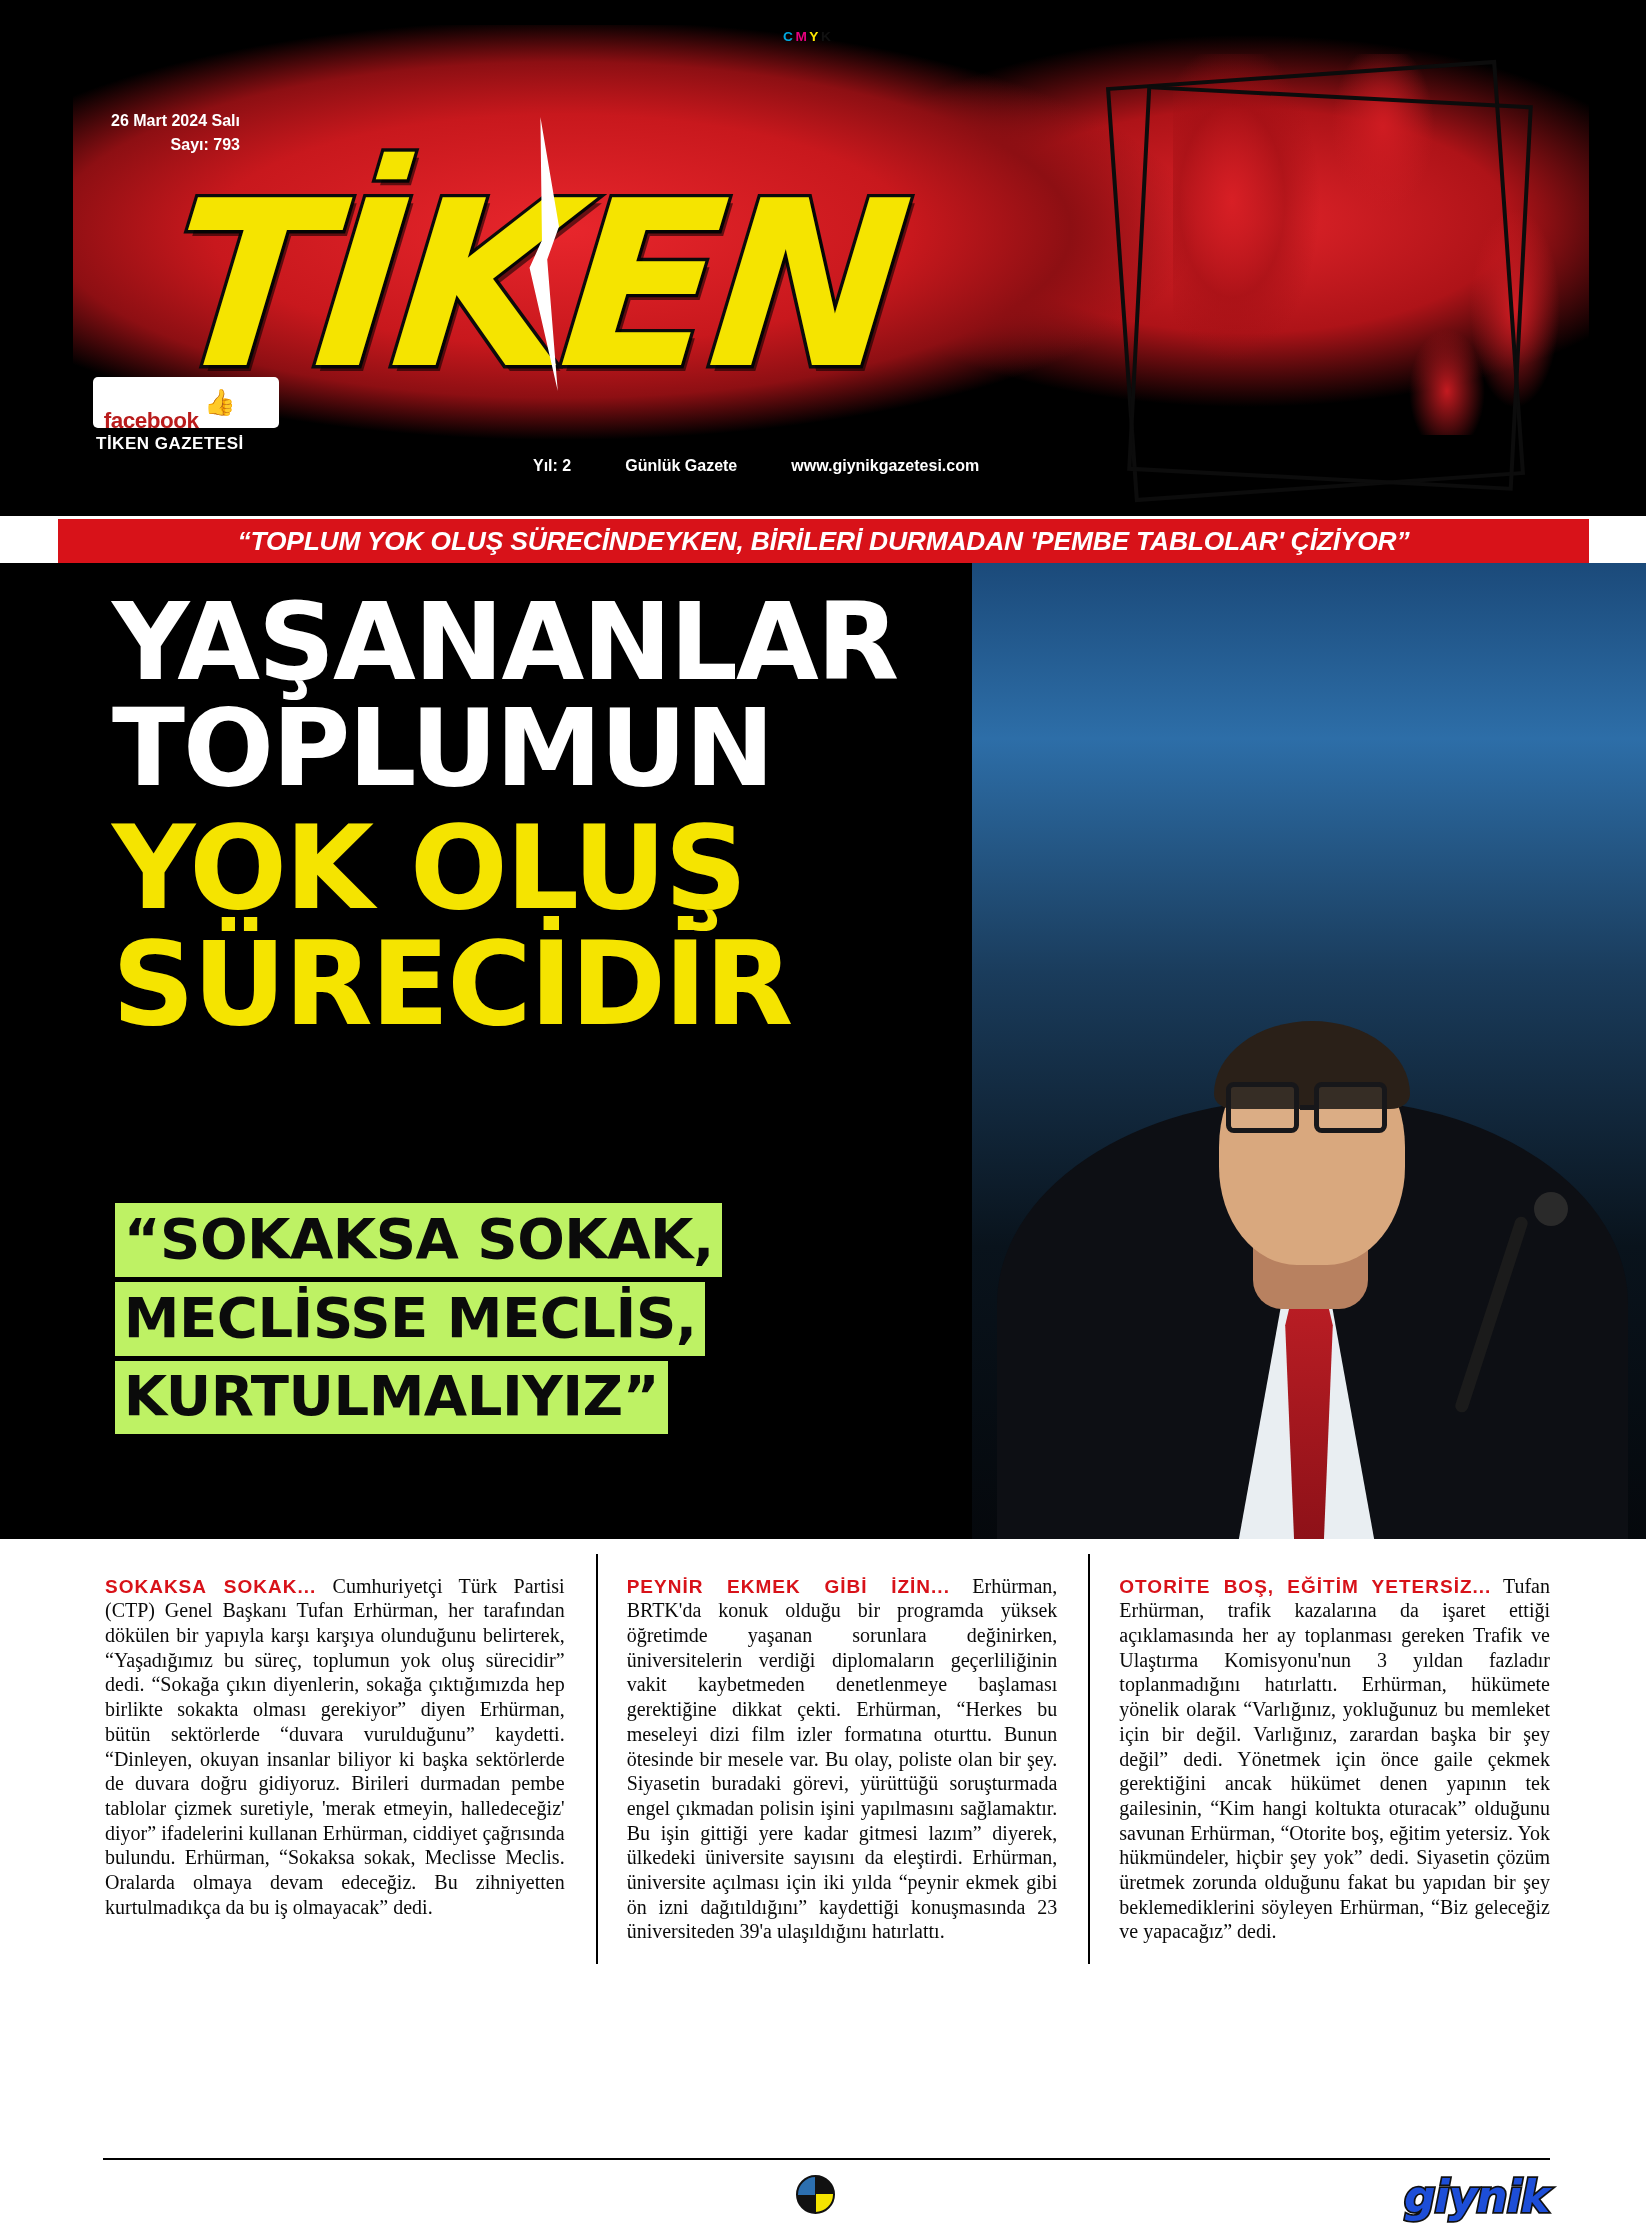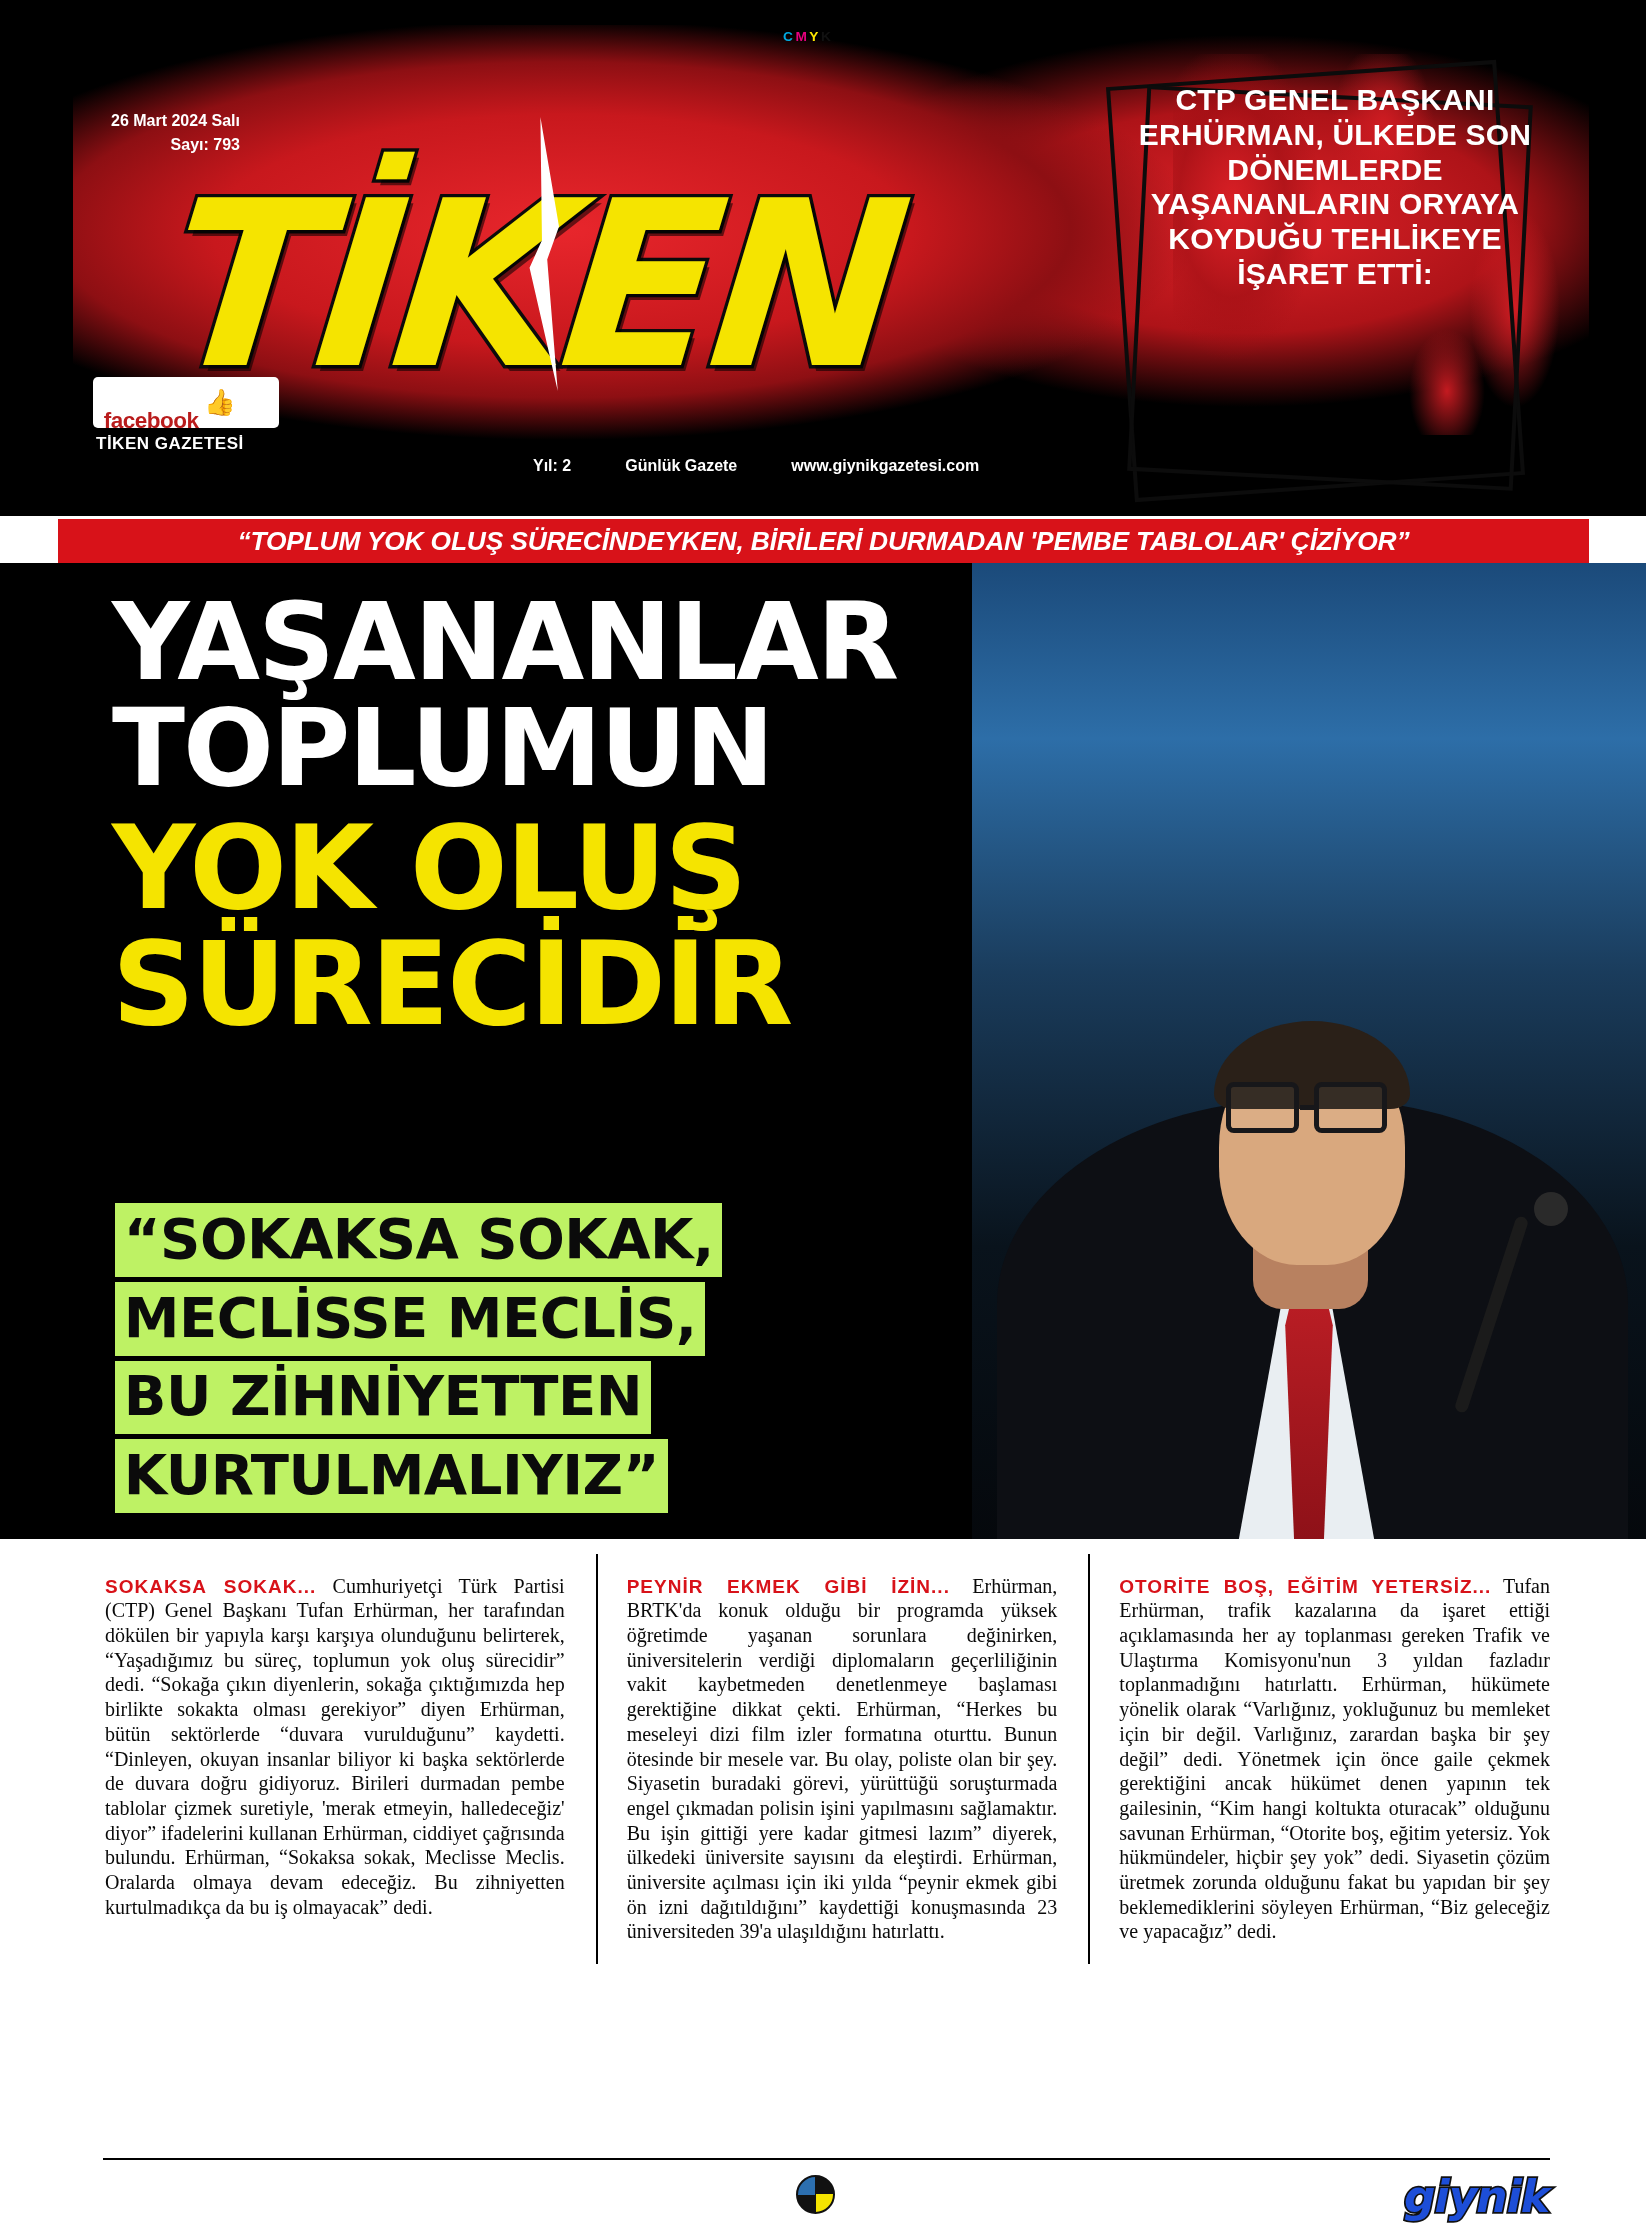--- a/index.html
+++ b/index.html
@@ -437,21 +437,20 @@
   <div class="fb-caption">TİKEN GAZETESİ</div>
 
   <div class="meta-row">
     <span>Yıl: 2</span>
     <span>Günlük Gazete</span>
     <span>www.giynikgazetesi.com</span>
   </div>
 
   <div class="kicker-frame"></div>
   <div class="kicker-frame2"></div>
-  <div class="kicker-box">CTP GENEL BAŞKANI ERHÜRMAN, ÜLKEDE SON DÖNEMLERDE YAŞANANLARIN ORYAYA KOYDUĞU TEHLİKEYE İŞARET ETTİ:</div>
 </div>
 
 <div class="quote-bar">
   <div class="quote-bar-text">“TOPLUM YOK OLUŞ SÜRECİNDEYKEN, BİRİLERİ DURMADAN 'PEMBE TABLOLAR' ÇİZİYOR”</div>
 </div>
 
 <div class="hero">
   <div class="hero-photo">
     <div class="p-suit"></div>
     <div class="p-shirt"></div>
@@ -468,21 +467,20 @@
 </div>
 
 <div class="headline-1">YAŞANANLAR</div>
 <div class="headline-2">TOPLUMUN</div>
 <div class="headline-3">YOK OLUŞ</div>
 <div class="headline-4">SÜRECİDİR</div>
 
 <div class="sub-quote">
   <div class="sub-quote-line">“SOKAKSA SOKAK,</div>
   <div class="sub-quote-line">MECLİSSE MECLİS,</div>
-  <div class="sub-quote-line">BU ZİHNİYETTEN</div>
   <div class="sub-quote-line">KURTULMALIYIZ”</div>
 </div>
 
 <div class="body-area">
   <div class="cols">
 
     <div class="col">
       <p class="col-text"><span class="lede-red">SOKAKSA SOKAK...</span><span> Cumhuriyetçi Türk Partisi (CTP) Genel Başkanı Tufan Erhürman, her tarafından dökülen bir yapıyla karşı karşıya olunduğunu belirterek, “Yaşadığımız bu süreç, toplumun yok oluş sürecidir” dedi. “Sokağa çıkın diyenlerin, sokağa çıktığımızda hep birlikte sokakta olması gerekiyor” diyen Erhürman, bütün sektörlerde “duvara vurulduğunu” kaydetti. “Dinleyen, okuyan insanlar biliyor ki başka sektörlerde de duvara doğru gidiyoruz. Birileri durmadan pembe tablolar çizmek suretiyle, 'merak etmeyin, halledeceğiz' diyor” ifadelerini kullanan Erhürman, ciddiyet çağrısında bulundu. Erhürman, “Sokaksa sokak, Meclisse Meclis. Oralarda olmaya devam edeceğiz. Bu zihniyetten kurtulmadıkça da bu iş olmayacak” dedi.</span></p>
     </div>
 

